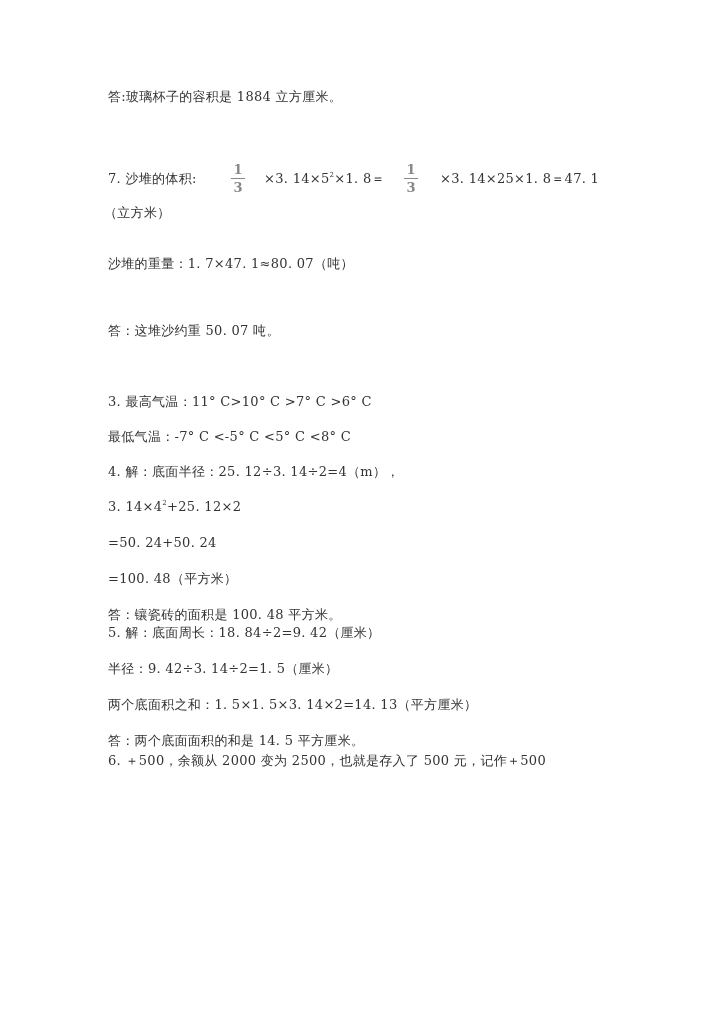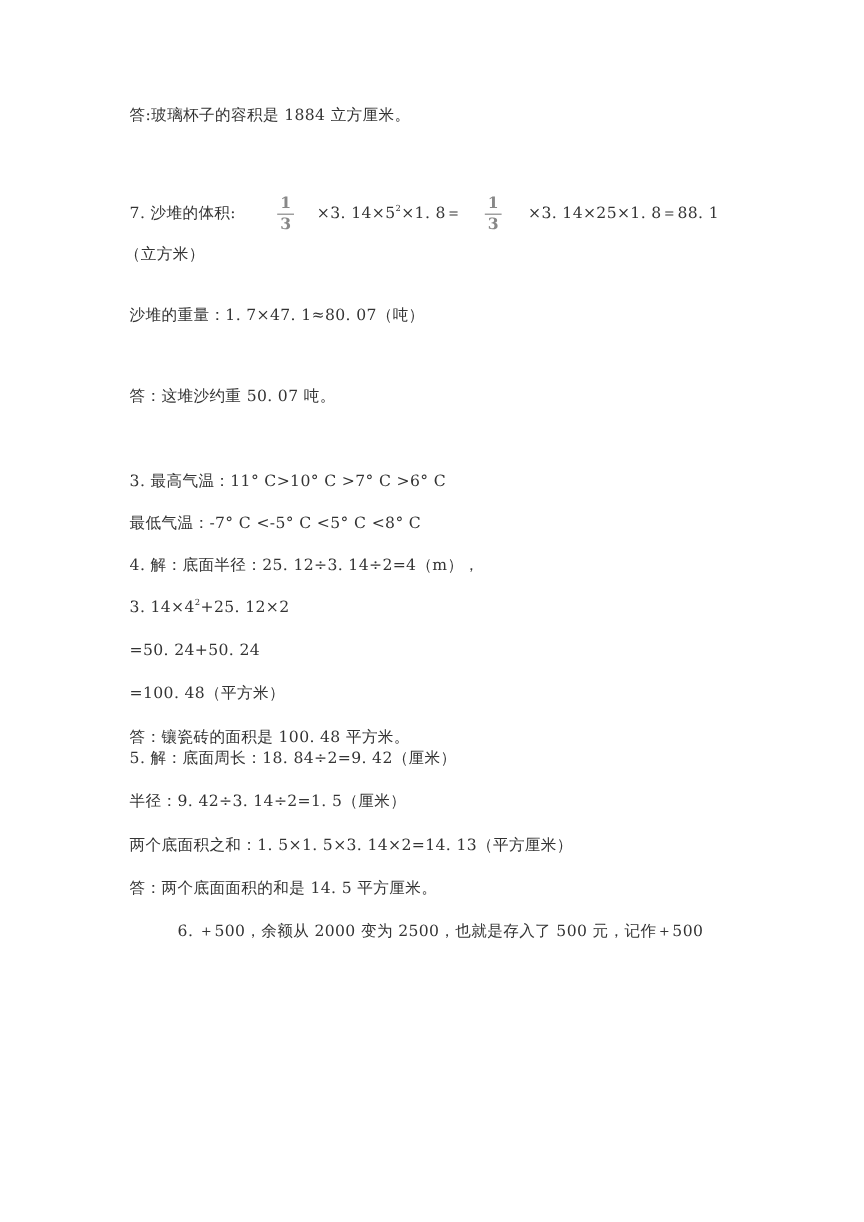--- a/index.html
+++ b/index.html
@@ -65,21 +65,21 @@
   <div class="line" style="top:170px; left:264px;">
     <span>×3. 14×5</span><sup>2</sup><span>×1. 8＝</span>
   </div>
 
   <div class="frac" style="left:404px; top:162px;">
     <span>1</span>
     <span class="bar"></span>
     <span>3</span>
   </div>
 
-  <div class="line" style="top:170px; left:440px;">×3. 14×25×1. 8＝88. 1</div>
+  <div class="line" style="top:170px; left:440px;">×3. 14×25×1. 8＝47. 1</div>
 
   <div class="line" style="top:204px; left:104px;">（立方米）</div>
 
   <div class="line" style="top:255px;">沙堆的重量：1. 7×47. 1≈80. 07（吨）</div>
 
   <div class="line" style="top:322px;">答：这堆沙约重 50. 07 吨。</div>
 
   <div class="line" style="top:393px;">3. 最高气温：11° C&gt;10° C &gt;7° C &gt;6° C</div>
 
   <div class="line" style="top:428px;">最低气温：-7° C &lt;-5° C &lt;5° C &lt;8° C</div>
@@ -97,15 +97,15 @@
   <div class="line" style="top:606px;text-align:center;">答：镶瓷砖的面积是 100. 48 平方米。</div>
 
   <div class="line" style="top:624px;">5. 解：底面周长：18. 84÷2=9. 42（厘米）</div>
 
   <div class="line" style="top:660px;">半径：9. 42÷3. 14÷2=1. 5（厘米）</div>
 
   <div class="line" style="top:696px;">两个底面积之和：1. 5×1. 5×3. 14×2=14. 13（平方厘米）</div>
 
   <div class="line" style="top:732px;">答：两个底面面积的和是 14. 5 平方厘米。</div>
 
-  <div class="line" style="top:768px;margin-left:40px;">6. ＋500，余额从 2000 变为 2500，也就是存入了 500 元，记作＋500</div>
+  <div class="line" style="top:752px;">6. ＋500，余额从 2000 变为 2500，也就是存入了 500 元，记作＋500</div>
 
 </div>
 
 </body></html>

